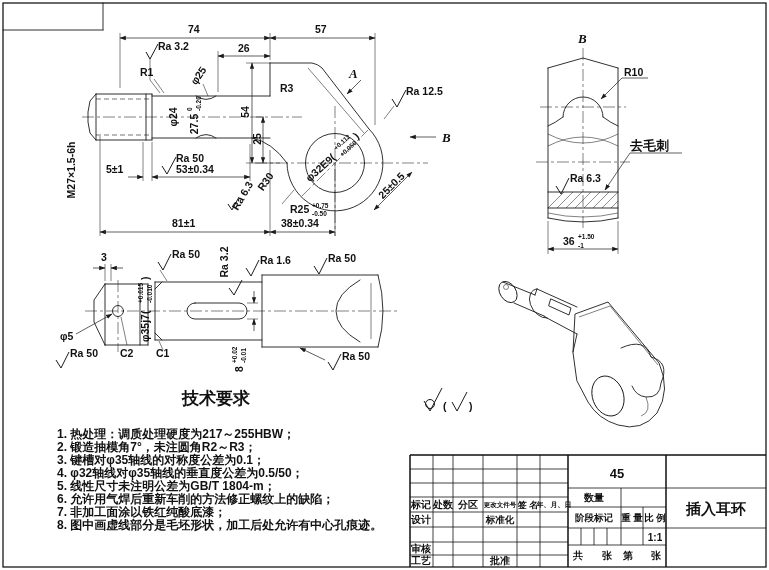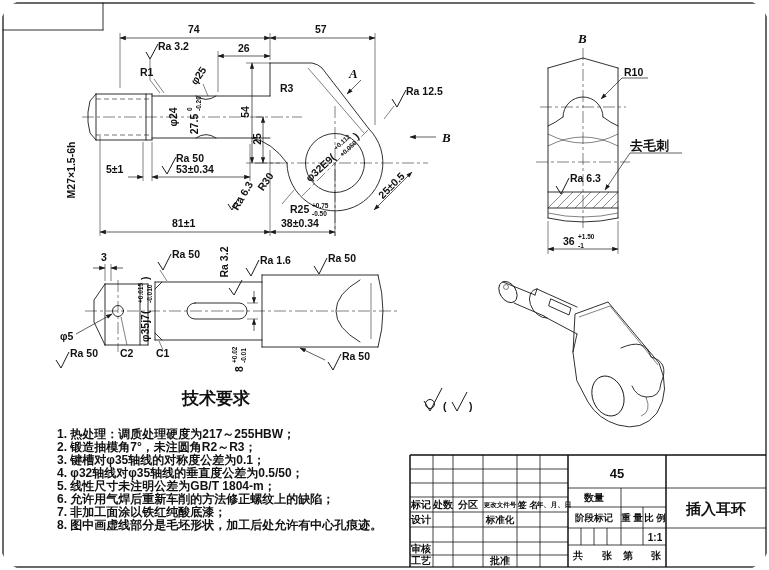--- a/index.html
+++ b/index.html
@@ -1,16 +1,16 @@
 <!DOCTYPE html>
 <html><head>
 <meta charset="utf-8">
 <style>
   html,body{margin:0;padding:0;background:#fff;}
-  #sheet{position:relative;width:769px;height:570px;background:#fff;overflow:hidden;border-radius:27px;}
+  #sheet{position:relative;width:769px;height:570px;background:#fff;overflow:hidden;}
   svg{display:block;}
   .ln{fill:none;stroke:#1a1a1a;stroke-width:.9;stroke-linecap:round;}
   .tn{fill:none;stroke:#1a1a1a;stroke-width:.55;}
   .cl{fill:none;stroke:#1a1a1a;stroke-width:.55;stroke-dasharray:12 3 3 3;}
   .dsh{fill:none;stroke:#1a1a1a;stroke-width:.6;stroke-dasharray:5 3;}
   .dl{fill:none;stroke:#1a1a1a;stroke-width:.7;}
   .hx{stroke:#1a1a1a;stroke-width:.5;}
   .ck{fill:none;stroke:#1a1a1a;stroke-width:1;}
   .tbl{stroke:#111;stroke-width:.8;}
   .tbk{stroke:#111;stroke-width:1.5;}

